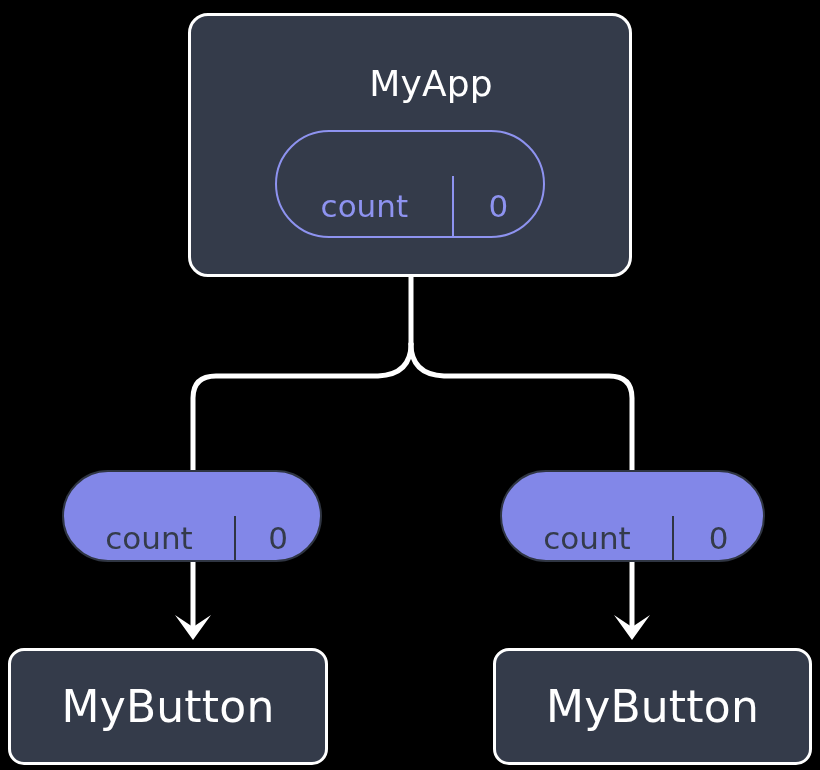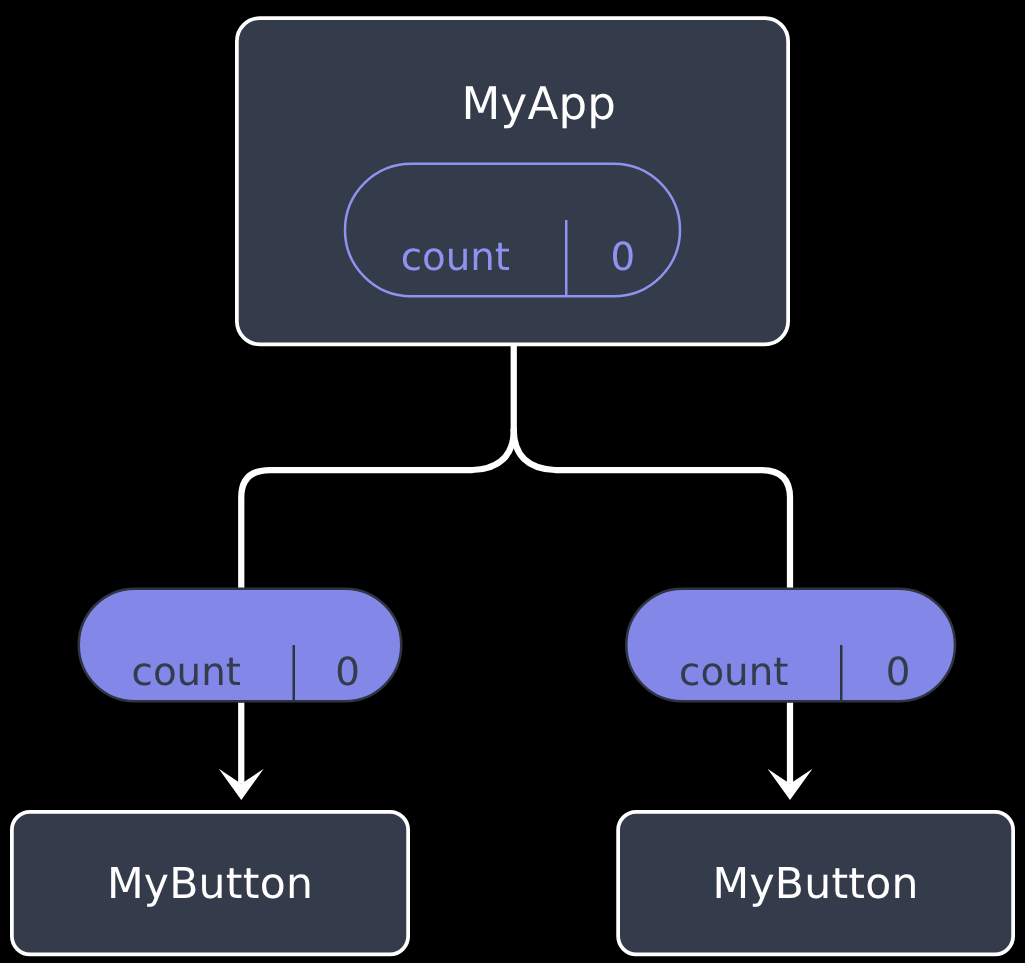--- a/index.html
+++ b/index.html
@@ -36,21 +36,21 @@
     background: #343b4a;
     border: 3px solid #ffffff;
     border-radius: 16px;
     display: flex;
     align-items: center;
     justify-content: center;
     z-index: 3;
   }
   .widget-title {
     color: #ffffff;
-    font-size: 34px;
+    font-size: 44px;
     font-weight: 400;
     letter-spacing: 0.2px;
     line-height: 1;
     white-space: nowrap;
   }
 
   
   #node-myapp {
     left: 188px;
     top: 13px;

